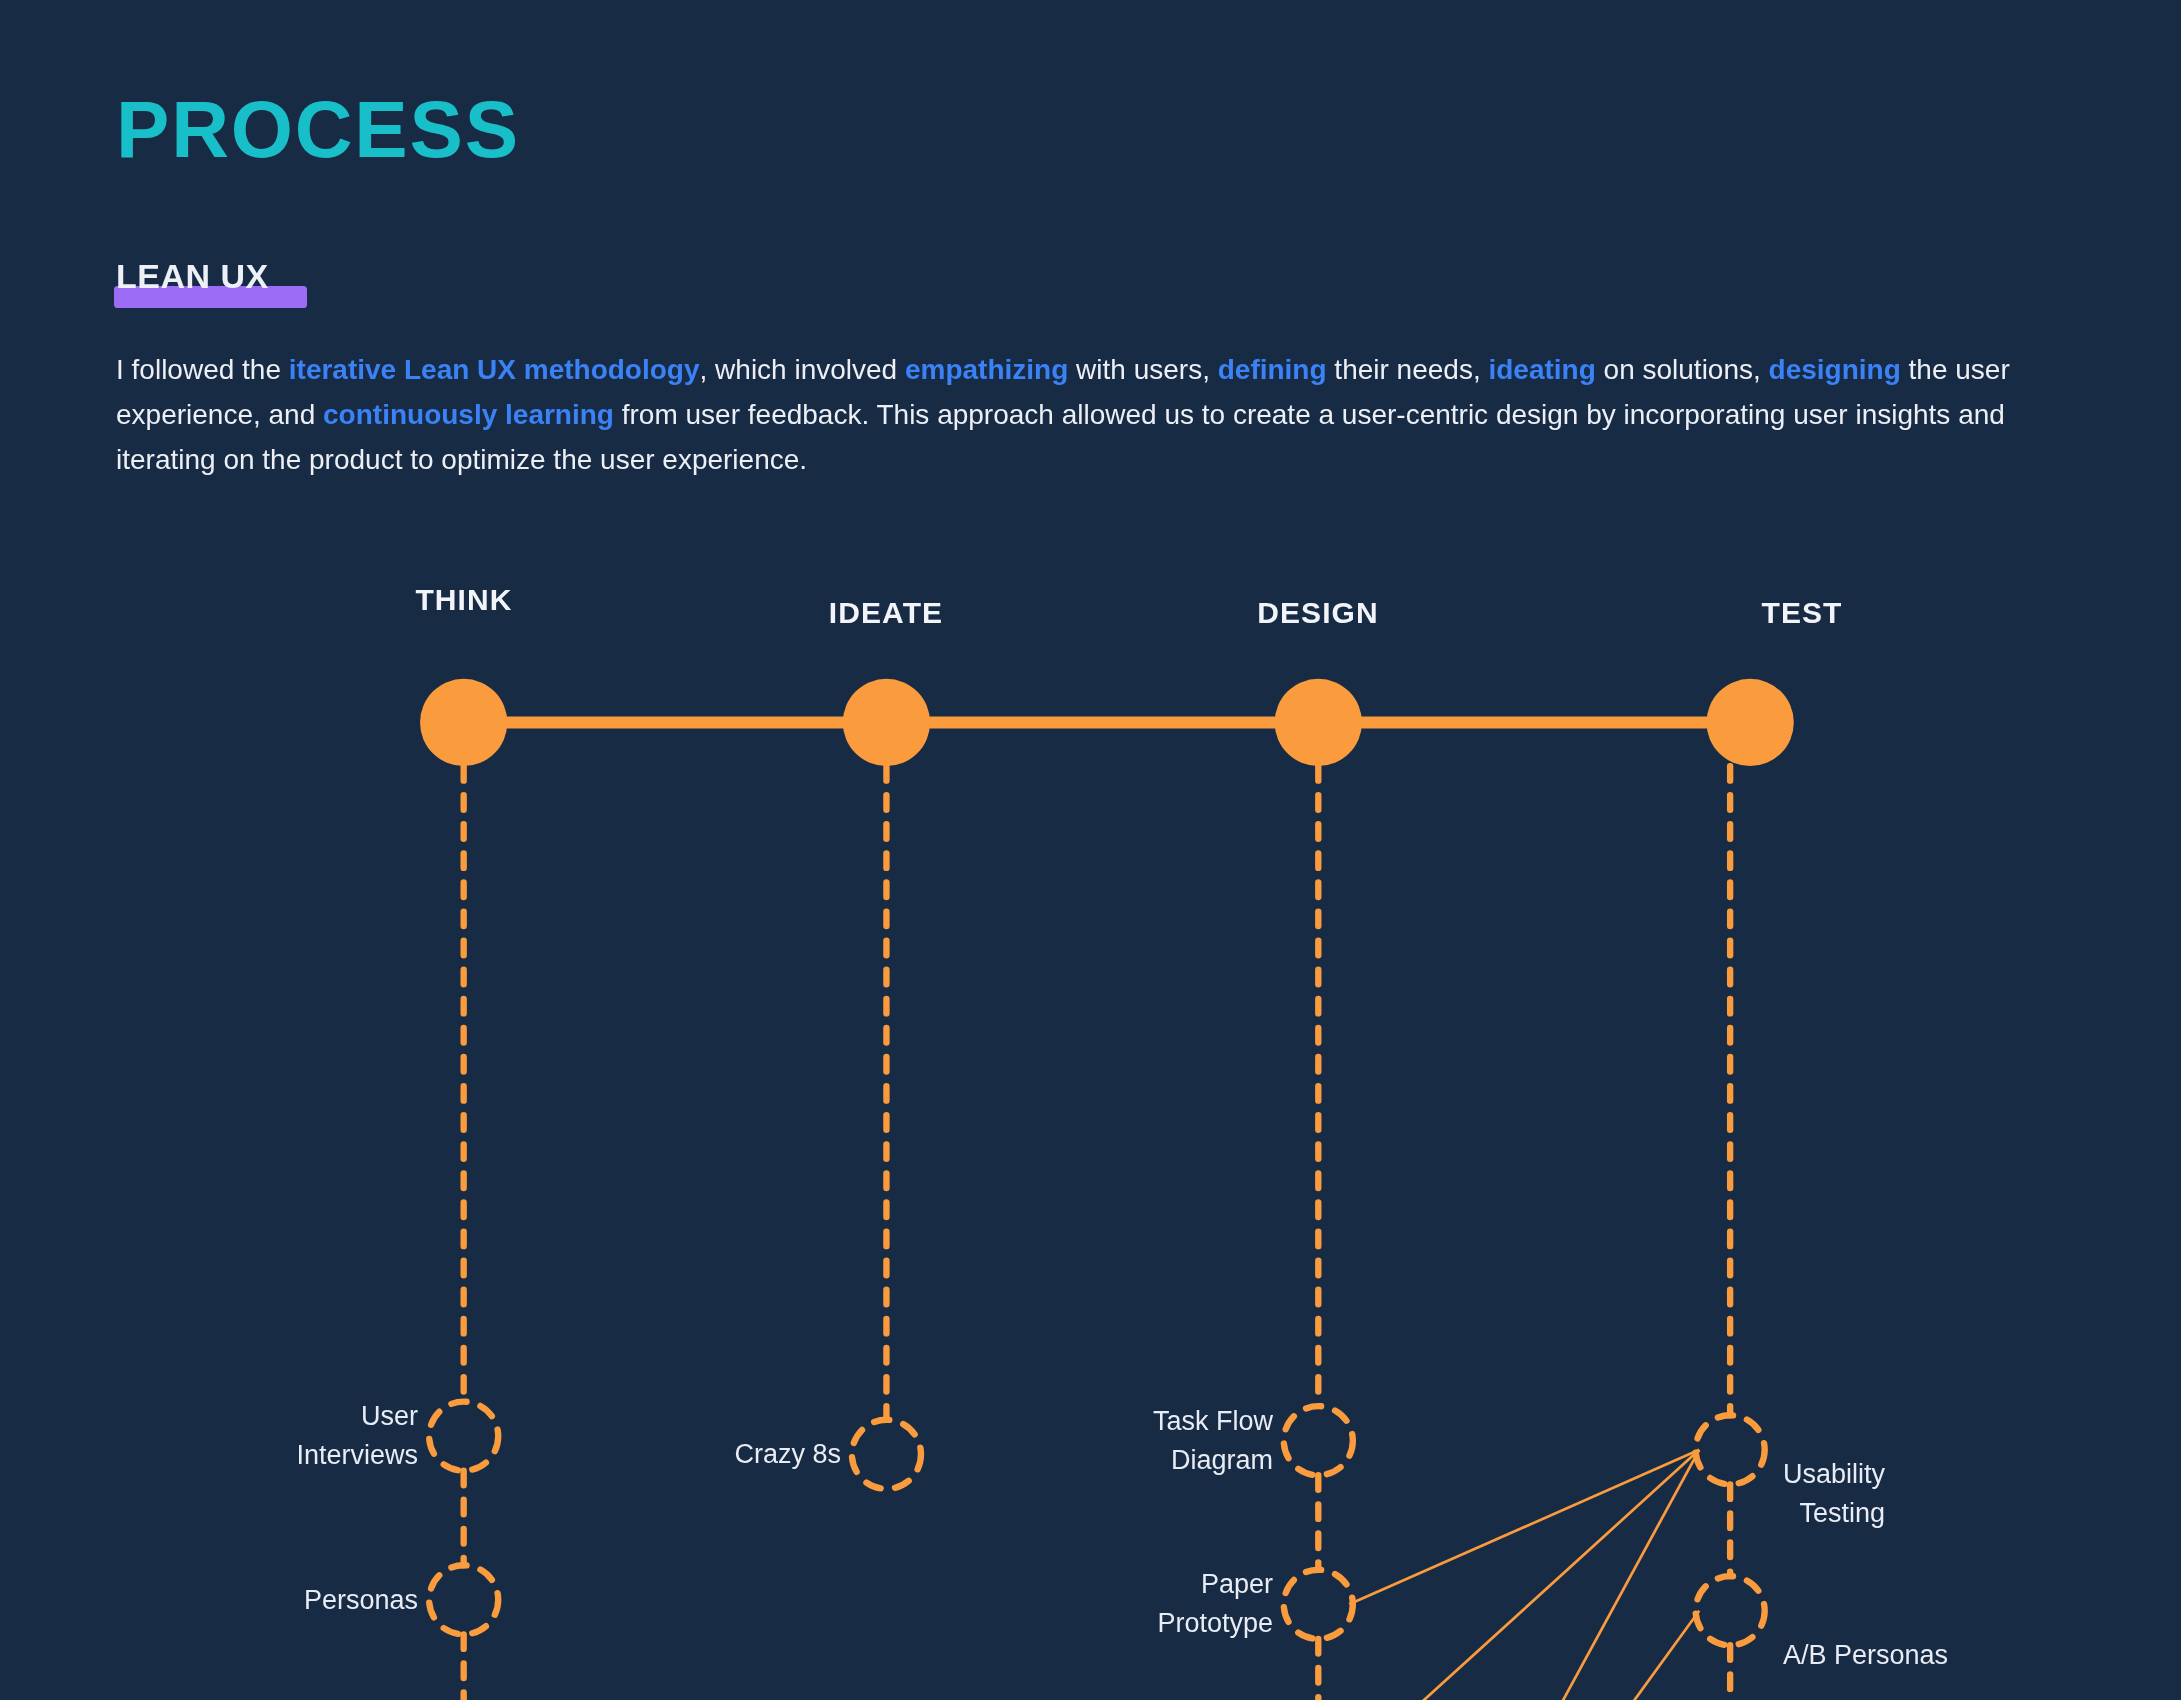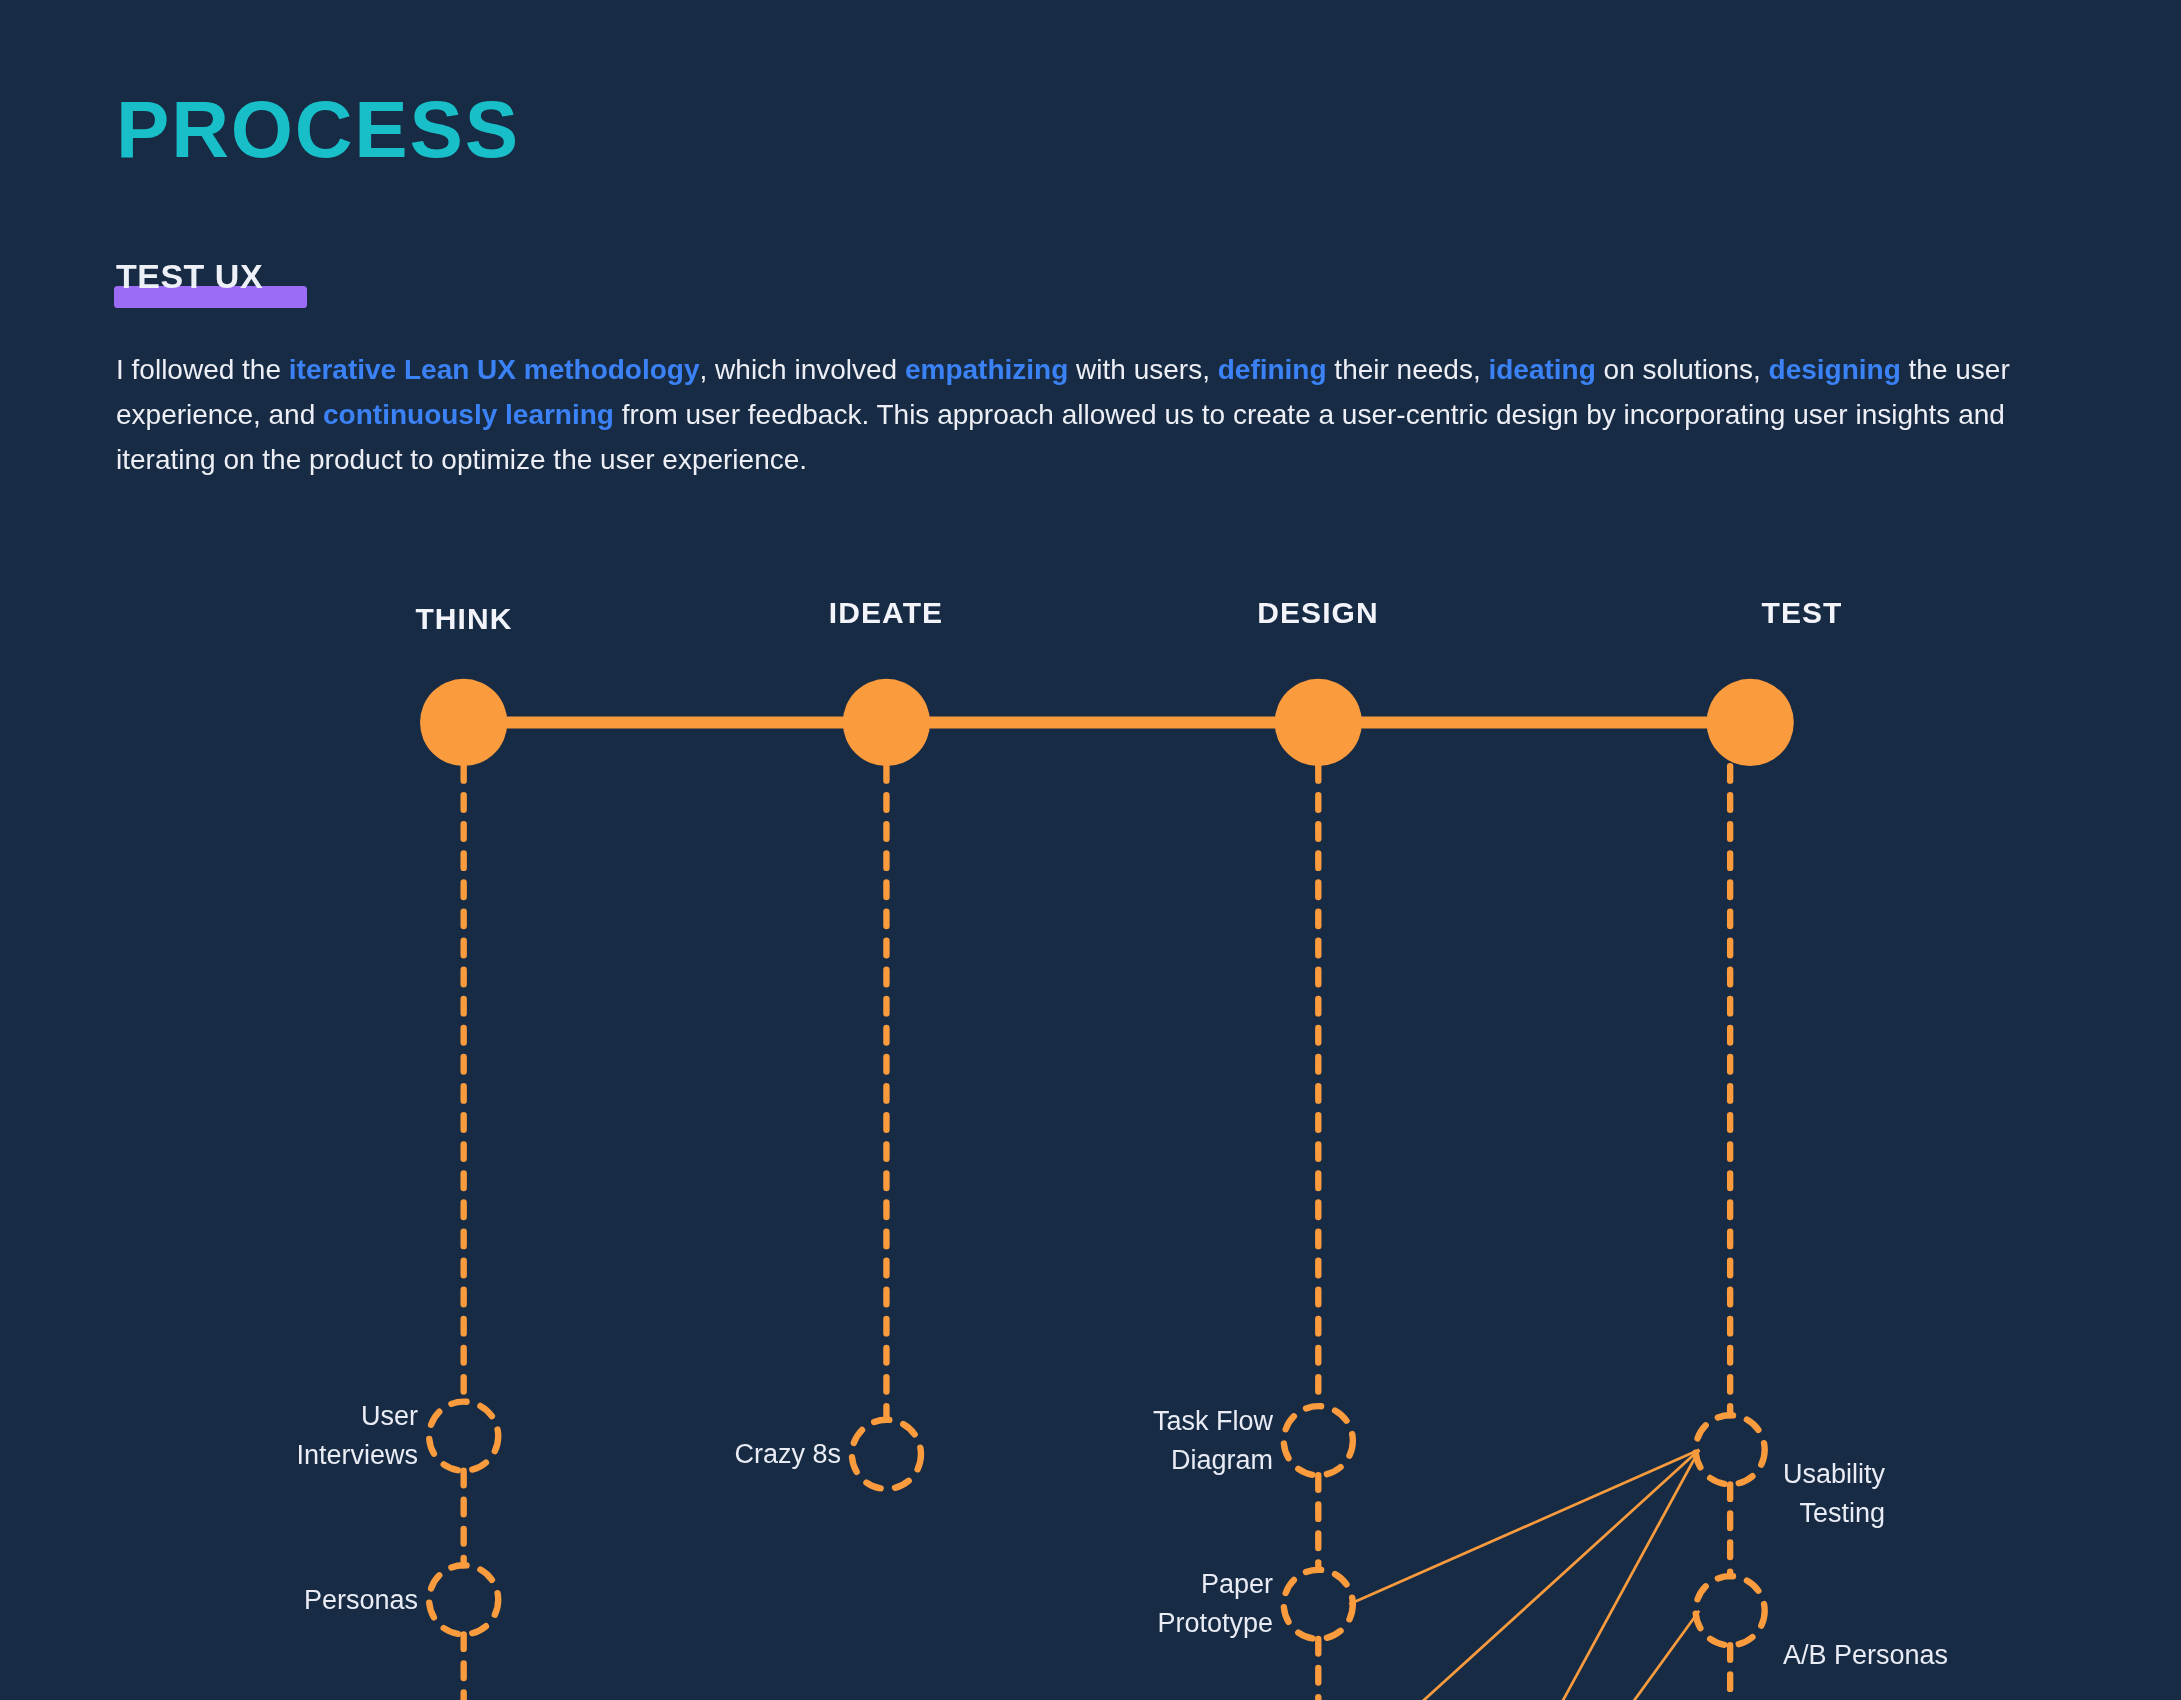--- a/index.html
+++ b/index.html
@@ -99,21 +99,21 @@
 </style>
 </head>
 <body>
 
 <div class="page">
 
   <div class="title">PROCESS</div>
 
   <div class="subtitle-wrap">
     <div class="subtitle-hl"></div>
-    <div class="subtitle">TEST UX</div>
+    <div class="subtitle">LEAN UX</div>
   </div>
 
   <p class="para"><span>I followed the </span><b>iterative Lean UX methodology</b><span>, which involved </span><b>empathizing</b><span> with users, </span><b>defining</b><span> their needs, </span><b>ideating</b><span> on solutions, </span><b>designing</b><span> the user experience, and </span><b>continuously learning</b><span> from user feedback. This approach allowed us to create a user-centric design by incorporating user insights and iterating on the product to optimize the user experience.</span></p>
 
   <div class="diagram">
     <svg class="svg-layer" id="diagram-svg" viewBox="0 0 2400 1270">
         <line x1="510" y1="195" x2="1925" y2="195" stroke="#FA9B3D" stroke-width="13"></line>
         <line x1="510" y1="243" x2="510" y2="942" stroke="#FA9B3D" stroke-width="7" stroke-dasharray="16 16" stroke-linecap="round"></line>
         <line x1="510" y1="1018" x2="510" y2="1122" stroke="#FA9B3D" stroke-width="7" stroke-dasharray="16 16" stroke-linecap="round"></line>
         <line x1="510" y1="1198" x2="510" y2="1302" stroke="#FA9B3D" stroke-width="7" stroke-dasharray="16 16" stroke-linecap="round"></line>
@@ -148,21 +148,21 @@
         <circle cx="1450" cy="1703" r="38" fill="none" stroke="#FA9B3D" stroke-width="7" stroke-dasharray="17 16" stroke-linecap="round"></circle>
         <circle cx="1903" cy="995" r="38" fill="none" stroke="#FA9B3D" stroke-width="7" stroke-dasharray="17 16" stroke-linecap="round"></circle>
         <circle cx="1903" cy="1172" r="38" fill="none" stroke="#FA9B3D" stroke-width="7" stroke-dasharray="17 16" stroke-linecap="round"></circle>
         <circle cx="1903" cy="1345" r="38" fill="none" stroke="#FA9B3D" stroke-width="7" stroke-dasharray="17 16" stroke-linecap="round"></circle>
         <circle cx="510" cy="195" r="48" fill="#FA9B3D"></circle>
         <circle cx="975" cy="195" r="48" fill="#FA9B3D"></circle>
         <circle cx="1450" cy="195" r="48" fill="#FA9B3D"></circle>
         <circle cx="1925" cy="195" r="48" fill="#FA9B3D"></circle>
       </svg>
     <div id="labels-layer">
-        <div class="stage-label" style="left: 464px; top: 57px;">THINK</div>
+        <div class="stage-label" style="left: 464px; top: 38px;">THINK</div>
         <div class="stage-label" style="left: 886px; top: 51px;">IDEATE</div>
         <div class="stage-label" style="left: 1318px; top: 51px;">DESIGN</div>
         <div class="stage-label" style="left: 1802px; top: 51px;">TEST</div>
         <div class="node-label right-al" style="left: 418px; top: 891px;">User
 Interviews</div>
         <div class="node-label right-al" style="left: 418px; top: 1055px;">Personas</div>
         <div class="node-label right-al" style="left: 841px; top: 909px;">Crazy 8s</div>
         <div class="node-label right-al" style="left: 1273px; top: 896px;">Task Flow
 Diagram</div>
         <div class="node-label right-al" style="left: 1273px; top: 1059px;">Paper

